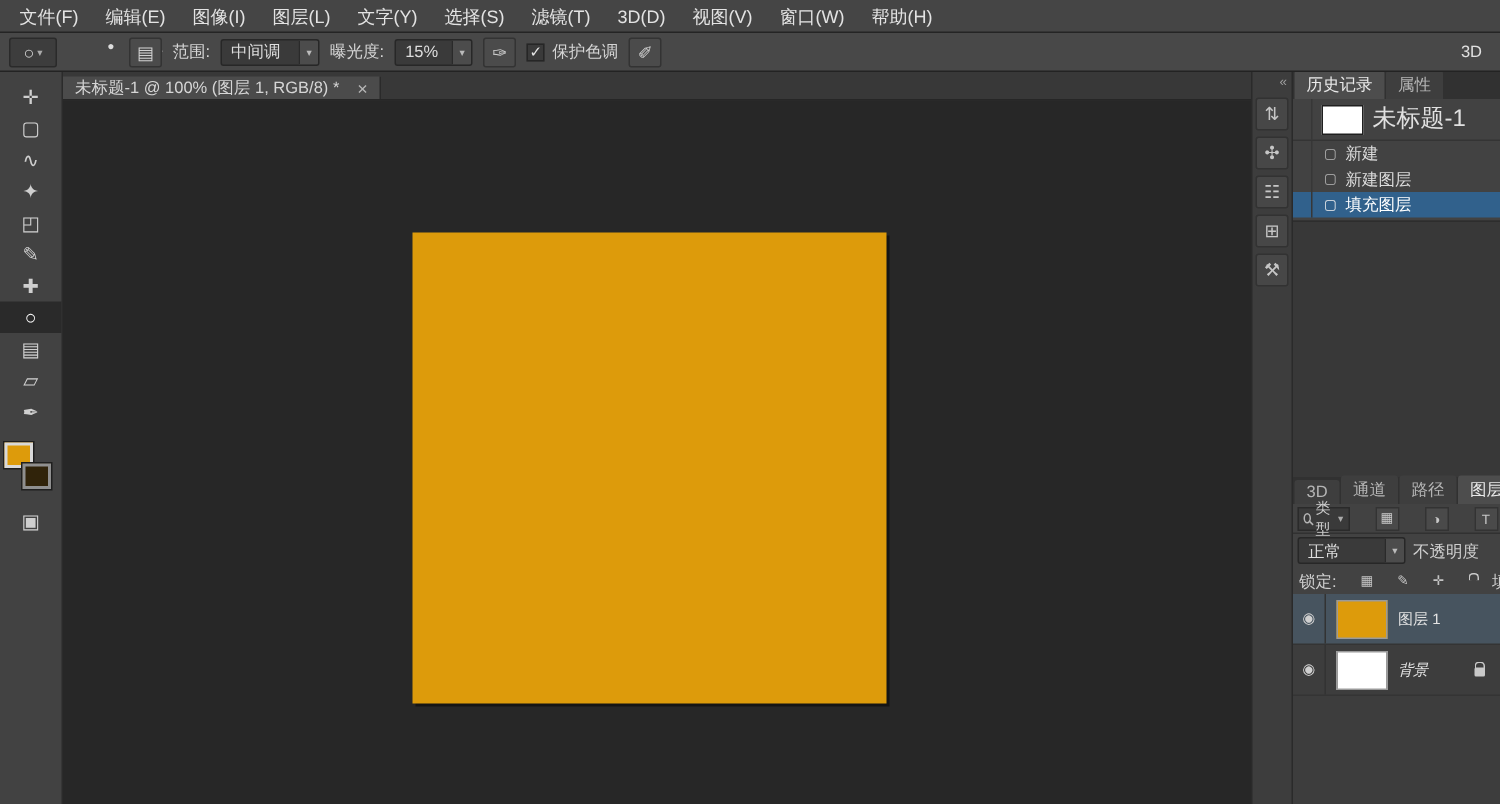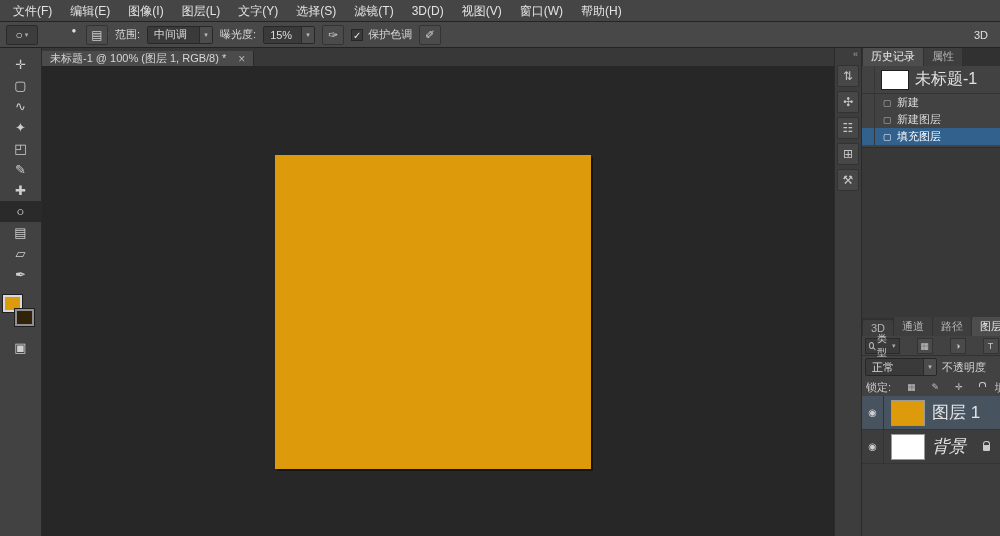--- a/index.html
+++ b/index.html
@@ -109,21 +109,21 @@
                        border:1px solid #c9c9c9; border-bottom:none; border-radius:3px 3px 0 0; }
 
   .layers-list { position:absolute; left:0; right:0; bottom:0; top:348px; background:#3d3d3d; }
   .layer-row { height:34px; display:flex; align-items:center; border-bottom:1px solid #343434; }
   .layer-row.selected { background:var(--color-layer_selection); }
   .eye-cell { width:22px; align-self:stretch; border-right:1px solid #333; display:flex;
               align-items:center; justify-content:center; color:#d0d0d0; font-size:10px; }
   .layer-thumb { width:34px; height:26px; border:1px solid #9a9a9a; margin:0 7px; flex:none; }
   .thumb-orange { background:var(--color-square); }
   .thumb-white { background:#ffffff; }
-  .layer-name { font-size:17px; color:#e3e3e3; white-space:nowrap; }
+  .layer-name { font-size:10px; color:#e3e3e3; white-space:nowrap; }
   .italic { font-style:italic; }
   .row-lock { margin-left:auto; margin-right:10px; }
 </style>
 </head>
 <body>
 
 <div id="app">
 
   <div class="menubar">
     <span class="menu-item">文件(F)</span>

